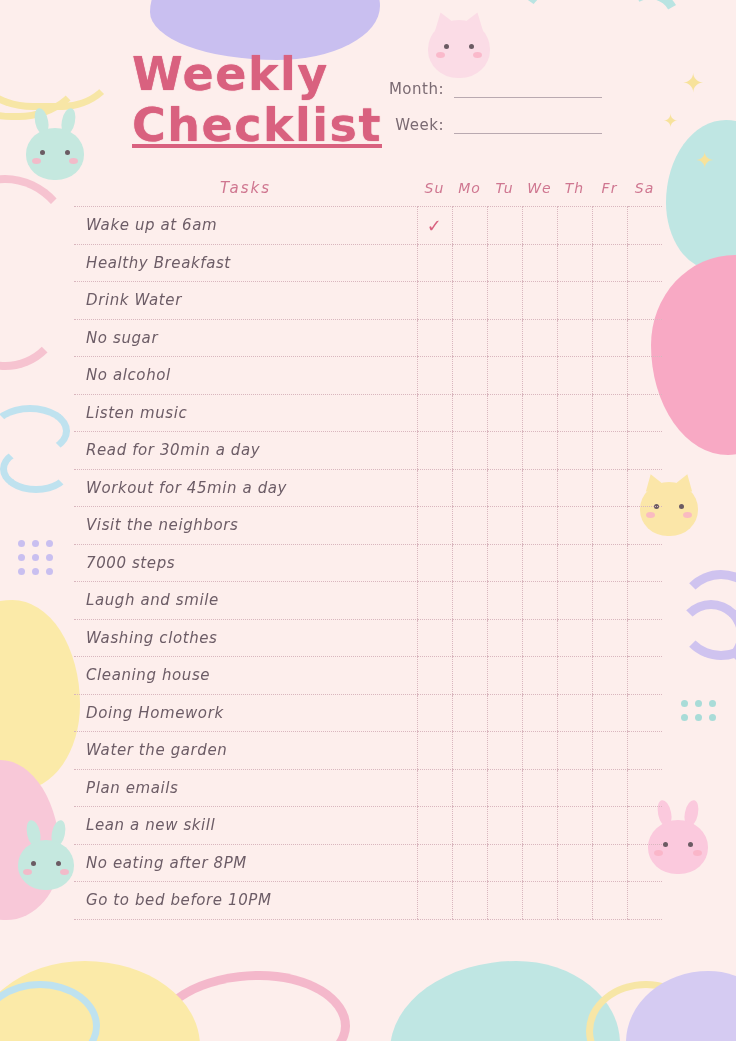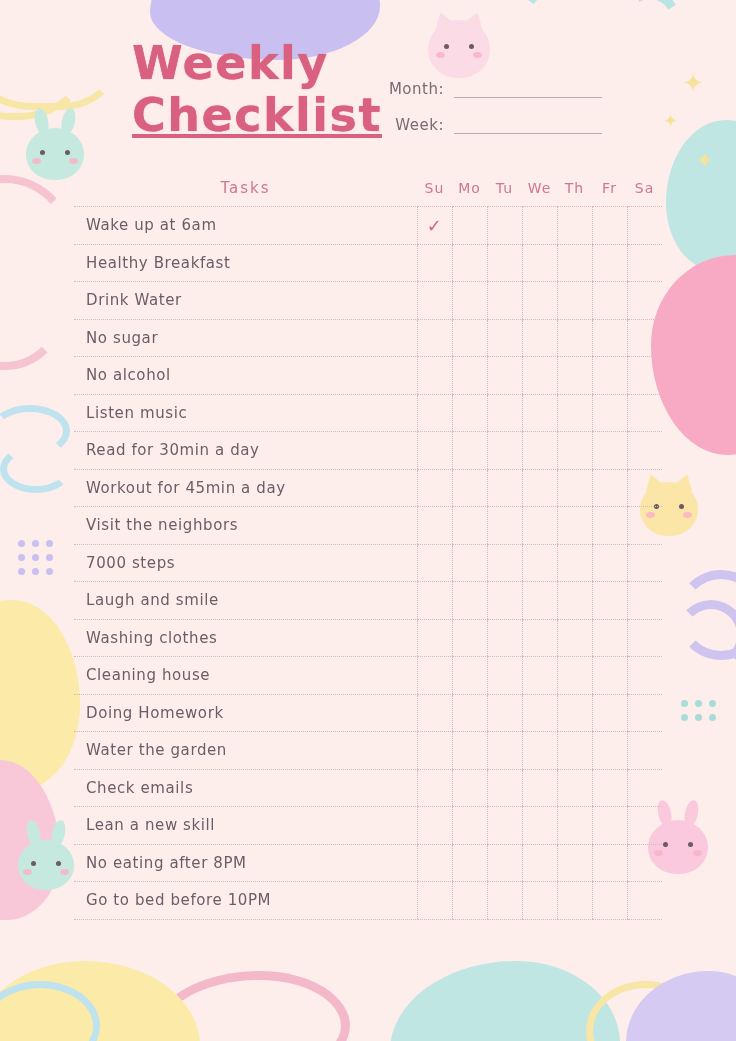--- a/index.html
+++ b/index.html
@@ -244,21 +244,21 @@
     height: 1041px;
     padding: 0;
   }
 
   .header {
     position: absolute;
     top: 38px;
     left: 0;
     width: 736px;
     display: flex;
-    align-items: flex-start;
+    align-items: flex-end;
   }
   .title {
     margin-left: 132px;
     color: #d9617f;
     font-family: "DejaVu Sans", sans-serif;
     font-size: 46px;
     line-height: 1.12;
     font-weight: bold;
     letter-spacing: 1.5px;
     text-shadow: 0 0 1px #d9617f;
@@ -286,20 +286,21 @@
     border-bottom: 1.5px solid #b9a9b0;
     height: 18px;
   }
 
   
   .table-wrap {
     position: absolute;
     top: 173px;
     left: 74px;
     width: 588px;
+    font-style: italic;
   }
   table {
     border-collapse: collapse;
     width: 100%;
     table-layout: fixed;
   }
   thead th {
     font-weight: normal;
     color: #cf7690;
     font-size: 14px;
@@ -633,21 +634,21 @@
             <td class="task-cell">Water the garden</td>
             <td class="day-cell"></td>
             <td class="day-cell"></td>
             <td class="day-cell"></td>
             <td class="day-cell"></td>
             <td class="day-cell"></td>
             <td class="day-cell"></td>
             <td class="day-cell"></td>
           </tr>
           <tr>
-            <td class="task-cell">Check emails</td>
+            <td class="task-cell">Plan emails</td>
             <td class="day-cell"></td>
             <td class="day-cell"></td>
             <td class="day-cell"></td>
             <td class="day-cell"></td>
             <td class="day-cell"></td>
             <td class="day-cell"></td>
             <td class="day-cell"></td>
           </tr>
           <tr>
             <td class="task-cell">Lean a new skill</td>

